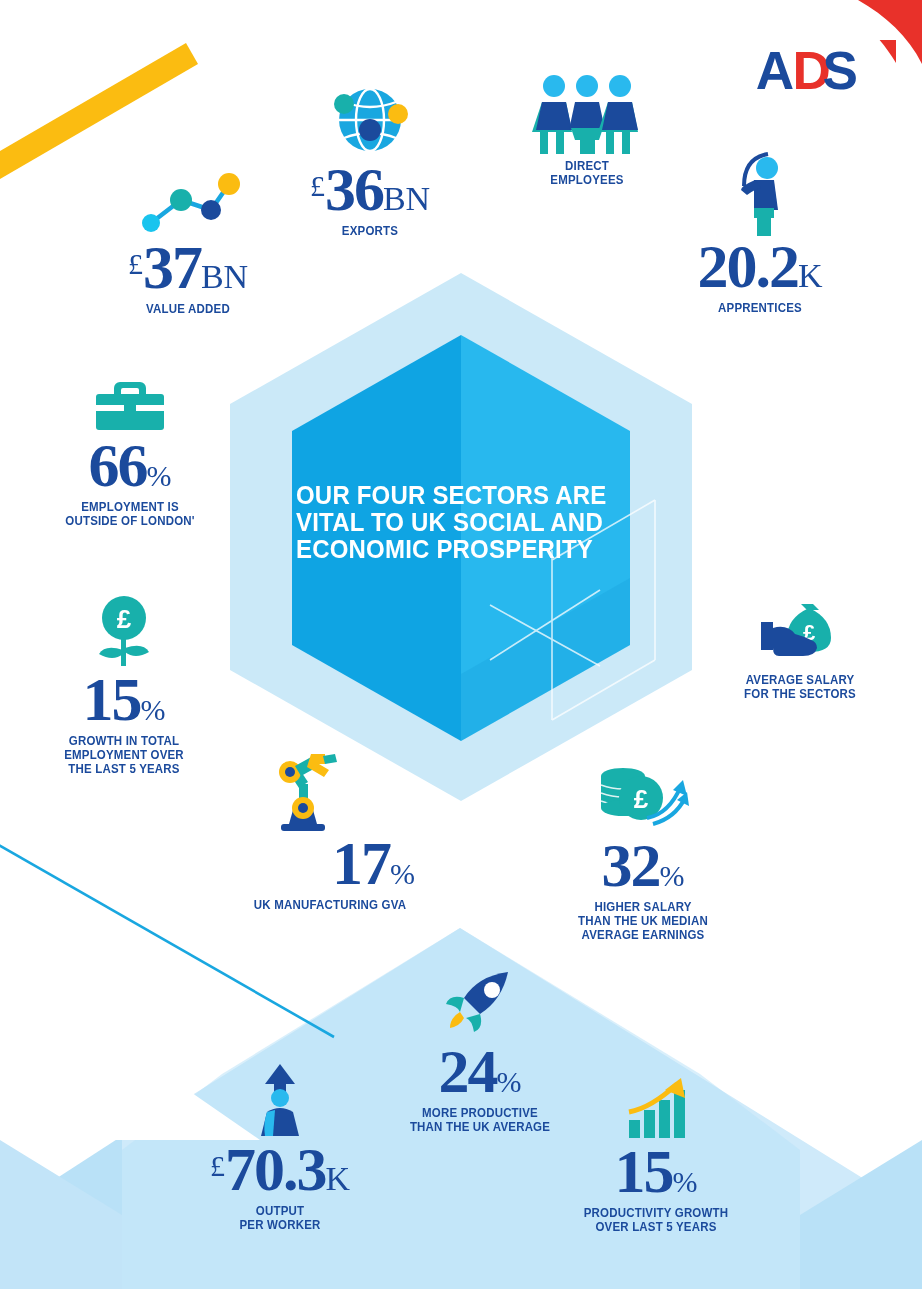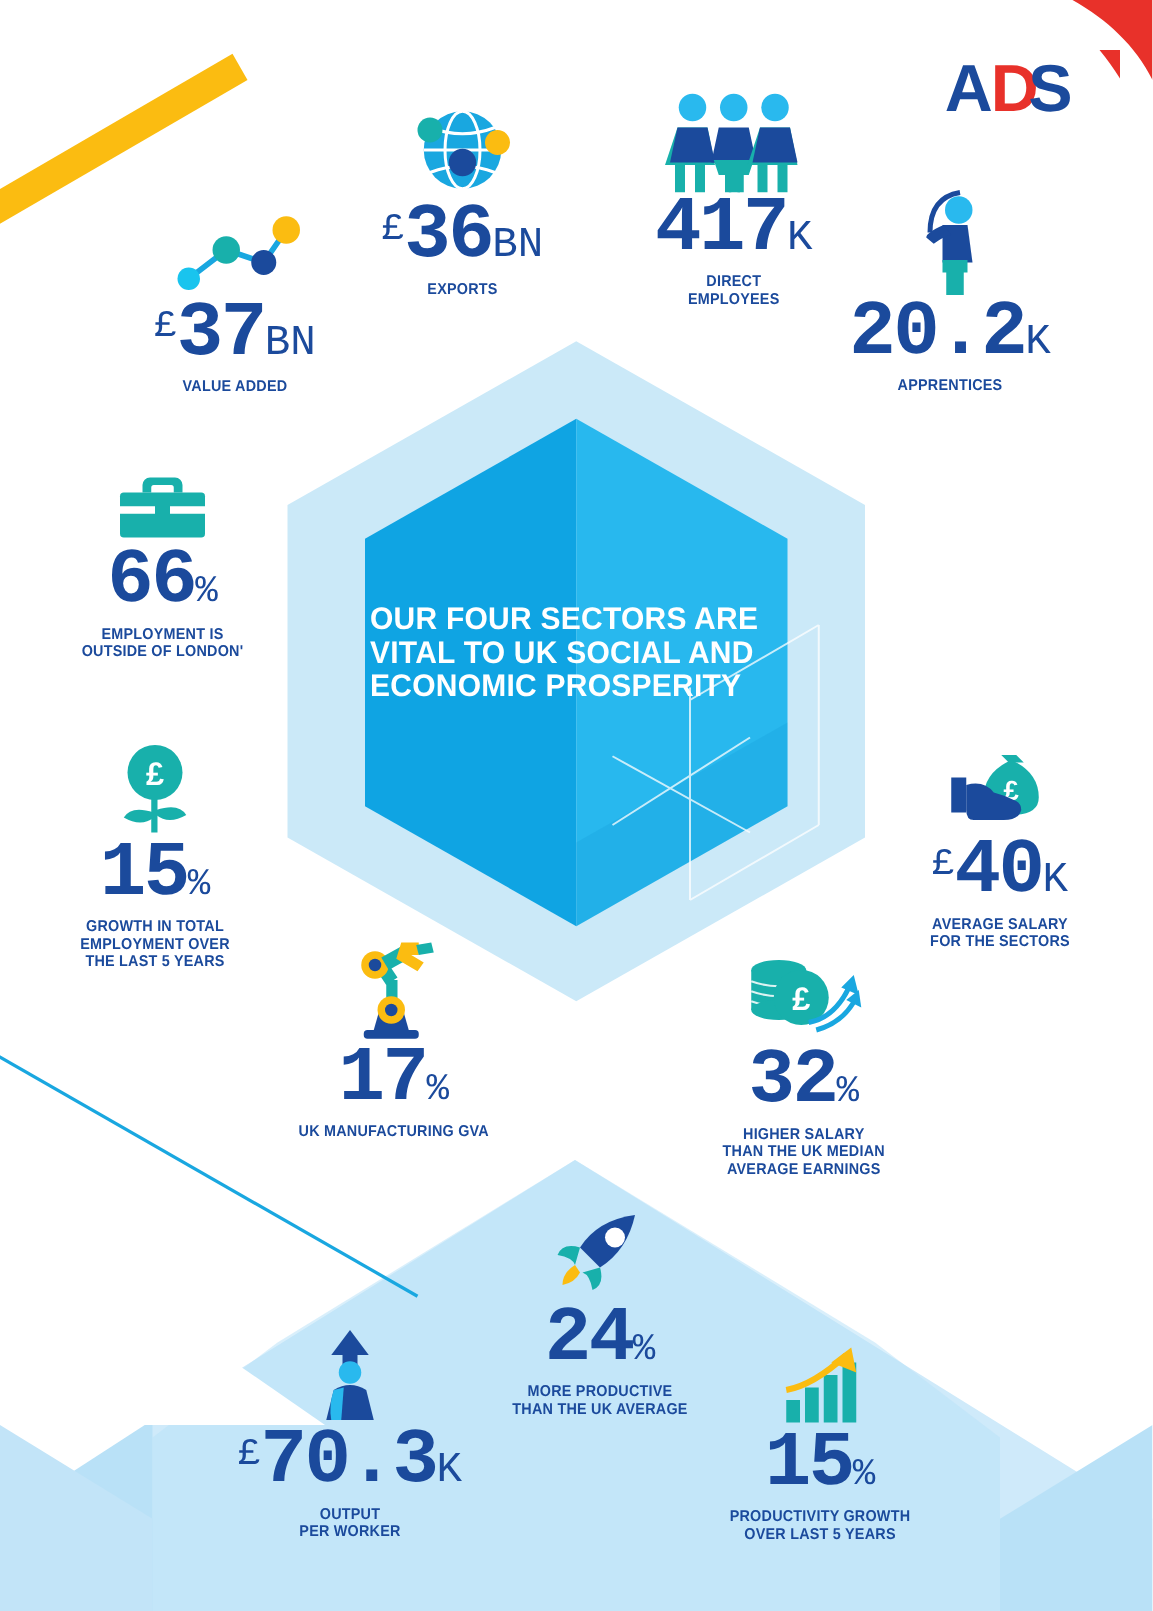--- a/index.html
+++ b/index.html
@@ -13,21 +13,21 @@
   #root{position:absolute;left:0;top:0;width:922px;height:1289px;overflow:hidden;background:#fff;}
 
   
   .bg-layer{position:absolute;left:0;top:0;width:922px;height:1289px;z-index:0;}
   .fg-layer{position:absolute;left:0;top:0;width:922px;height:1289px;z-index:3;}
 
   
   .stat{position:absolute;z-index:5;text-align:center;}
   .stat .icon{display:block;margin:0 auto;}
   .value{
-    font-family:Liberation Mono, monospace;
+    font-family:Liberation Serif, serif;
     color:#1b4a9c;
     font-weight:bold;
     line-height:0.95;
     white-space:nowrap;
     letter-spacing:-0.5px;
     display:block;
   }
   .value .big{font-size:62px;font-weight:bold;letter-spacing:-2px;}
   .value .cur{font-size:30px;font-weight:normal;vertical-align:14px;letter-spacing:0;}
   .value .suf{font-size:34px;font-weight:normal;letter-spacing:0;}
@@ -160,23 +160,20 @@
       <circle cx="55" cy="14" r="11" fill="#29b9ee"></circle>
       <path d="M43 30 h24 l6 28 h-36 z" fill="#1b4a9c"></path>
       <path d="M39 56 h32 l-4 12 h-7 v14 h-9 v-14 h-8 z" fill="#18b0ab"></path>
       <rect x="48" y="66" width="5" height="16" fill="#18b0ab"></rect>
       <rect x="58" y="66" width="5" height="16" fill="#18b0ab"></rect>
 
       <circle cx="88" cy="14" r="11" fill="#29b9ee"></circle>
       <path d="M76 30 h24 l6 30 h-8 v22 h-8 v-22 h-8 v22 h-8 v-22 h-8 z" fill="#18b0ab"></path>
       <path d="M76 30 h24 l6 28 h-36 z" fill="#1b4a9c"></path>
     </svg>
-    <span class="value">
-      <span class="cur"></span><span class="big">417</span><span class="suf">K</span>
-    </span>
     <div class="caption">DIRECT
 EMPLOYEES</div>
   </div>
 
   <div class="stat" style="left:660px;top:152px;width:200px;">
     <svg class="icon" width="100" height="85" viewBox="0 0 100 85">
       <path d="M34 34 Q34 6 58 2" stroke="#1b4a9c" stroke-width="4" fill="none"></path>
       <circle cx="57" cy="16" r="11" fill="#29b9ee"></circle>
       <path d="M44 28 h20 l4 30 h-24 z" fill="#1b4a9c"></path>
       <path d="M45 28 q-14 6 -14 10 l6 5 q8 -6 14 -7 z" fill="#1b4a9c"></path>
@@ -221,28 +218,25 @@
   </div>
 
   <div class="stat" style="left:700px;top:596px;width:200px;">
     <svg class="icon" width="106" height="72" viewBox="0 0 106 72">
       <path d="M54 8 l6 6 h12 l-6 -6 z" fill="#18b0ab"></path>
       <path d="M62 12 q-22 10 -22 30 q0 14 22 14 q22 0 22 -14 q0 -20 -22 -30 z" fill="#18b0ab"></path>
       <text x="62" y="44" text-anchor="middle" font-family="Liberation Sans, sans-serif" font-size="22" font-weight="bold" fill="#ffffff">£</text>
       <rect x="14" y="26" width="12" height="28" fill="#1b4a9c"></rect>
       <path d="M26 32 q14 -4 22 6 q8 2 16 6 q6 2 6 8 q-2 8 -14 8 h-24 q-6 0 -6 -8 z" fill="#1b4a9c"></path>
     </svg>
-    <span class="value">
-      <span class="cur">£</span><span class="big">40</span><span class="suf">K</span>
-    </span>
     <div class="caption">AVERAGE SALARY
 FOR THE SECTORS</div>
   </div>
 
-  <div class="stat" style="left:205px;top:752px;width:220px;">
+  <div class="stat" style="left:195px;top:752px;width:220px;text-align:right;">
     <svg class="icon" width="96" height="82" viewBox="0 0 96 82">
       <rect x="24" y="72" width="44" height="7" rx="3" fill="#1b4a9c"></rect>
       <polygon points="32,72 60,72 56,58 36,58" fill="#1b4a9c"></polygon>
       <rect x="42" y="32" width="9" height="28" fill="#18b0ab"></rect>
       <circle cx="46" cy="56" r="11" fill="#fbbc11"></circle>
       <circle cx="46" cy="56" r="5" fill="#1b4a9c"></circle>
       <path d="M42 36 l-12 -18 l9 -6 l12 18 z" fill="#18b0ab"></path>
       <circle cx="33" cy="20" r="11" fill="#fbbc11"></circle>
       <circle cx="33" cy="20" r="5" fill="#1b4a9c"></circle>
       <path d="M38 14 l18 -10 l6 10 l-18 10 z" fill="#18b0ab"></path>

